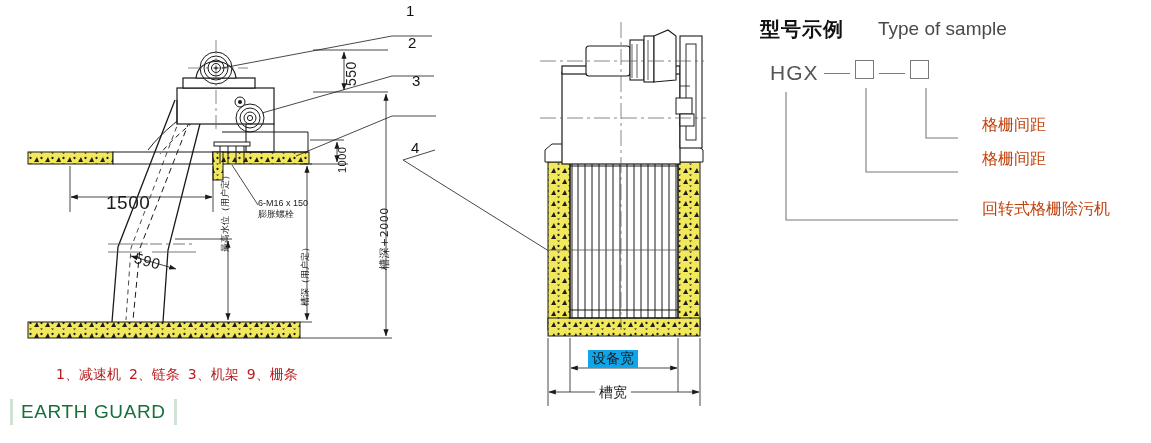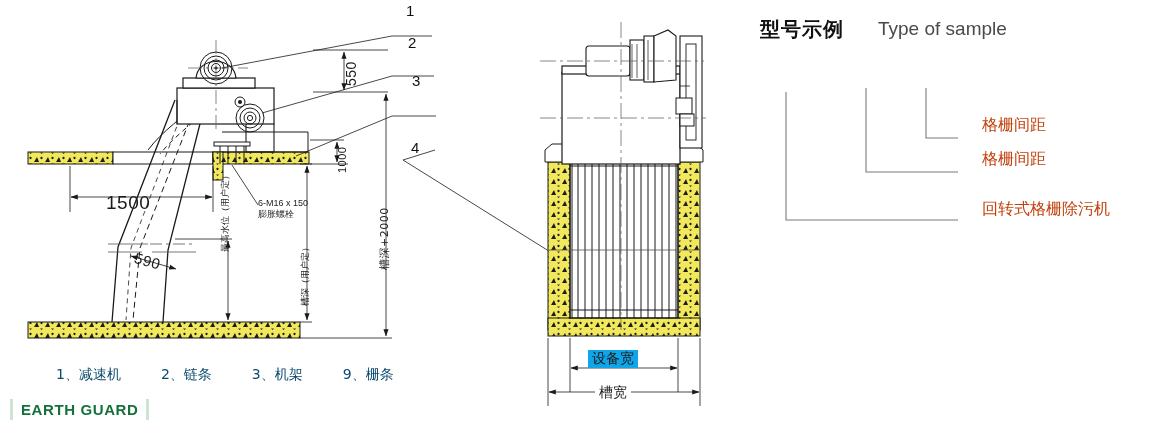--- a/index.html
+++ b/index.html
@@ -48,29 +48,29 @@
     color:#1c1c1c;white-space:nowrap;
   }
   .dnum{font-size:15px;color:#111;}
   .dim{font-size:14px;letter-spacing:.5px;}
   .cn-small{font-family:"DejaVu Sans",sans-serif;font-size:9px;color:#1c1c1c;}
   .vert{transform-origin:0 0;}
 
   
   .legend{
     position:absolute;left:56px;top:366px;width:340px;
-    font-family:"DejaVu Sans",sans-serif;font-size:14px;color:#0c4a6e;
-    display:flex;gap:40px;
+    font-family:"DejaVu Sans",sans-serif;font-size:14px;color:#b91c1c;
+    display:flex;gap:8px;
   }
   .legend span{white-space:nowrap;}
 
   
   .logo{
     position:absolute;left:10px;top:399px;
-    padding:2px 8px;font-size:15px;font-weight:bold;letter-spacing:.6px;
+    padding:2px 8px;font-size:19px;font-weight:normal;letter-spacing:.6px;
     font-family:"Liberation Sans",sans-serif;
     border-left:3px solid #cfe3d4;border-right:3px solid #cfe3d4;
   }
 </style>
 </head>
 <body>
 
 <div class="stage">
 
   <svg class="draw" viewBox="0 0 1151 443">
@@ -296,20 +296,23 @@
     <span>1、减速机</span>
     <span>2、链条</span>
     <span>3、机架</span>
     <span>9、栅条</span>
   </div>
 
   <div class="model-block">
     <div class="model-title-cn">型号示例</div>
     <div class="model-title-en">Type of sample</div>
 
+    <div class="hgx-code">
+      <span>HGX</span><span class="dash"></span><span class="sq"></span><span class="dash"></span><span class="sq"></span>
+    </div>
 
     <div class="mlabel l1">格栅间距</div>
     <div class="mlabel l2">格栅间距</div>
     <div class="mlabel l3">回转式格栅除污机</div>
   </div>
 
   <div class="logo">
     <span style="color:#15703c;">EARTH GUARD</span>
   </div>
 

